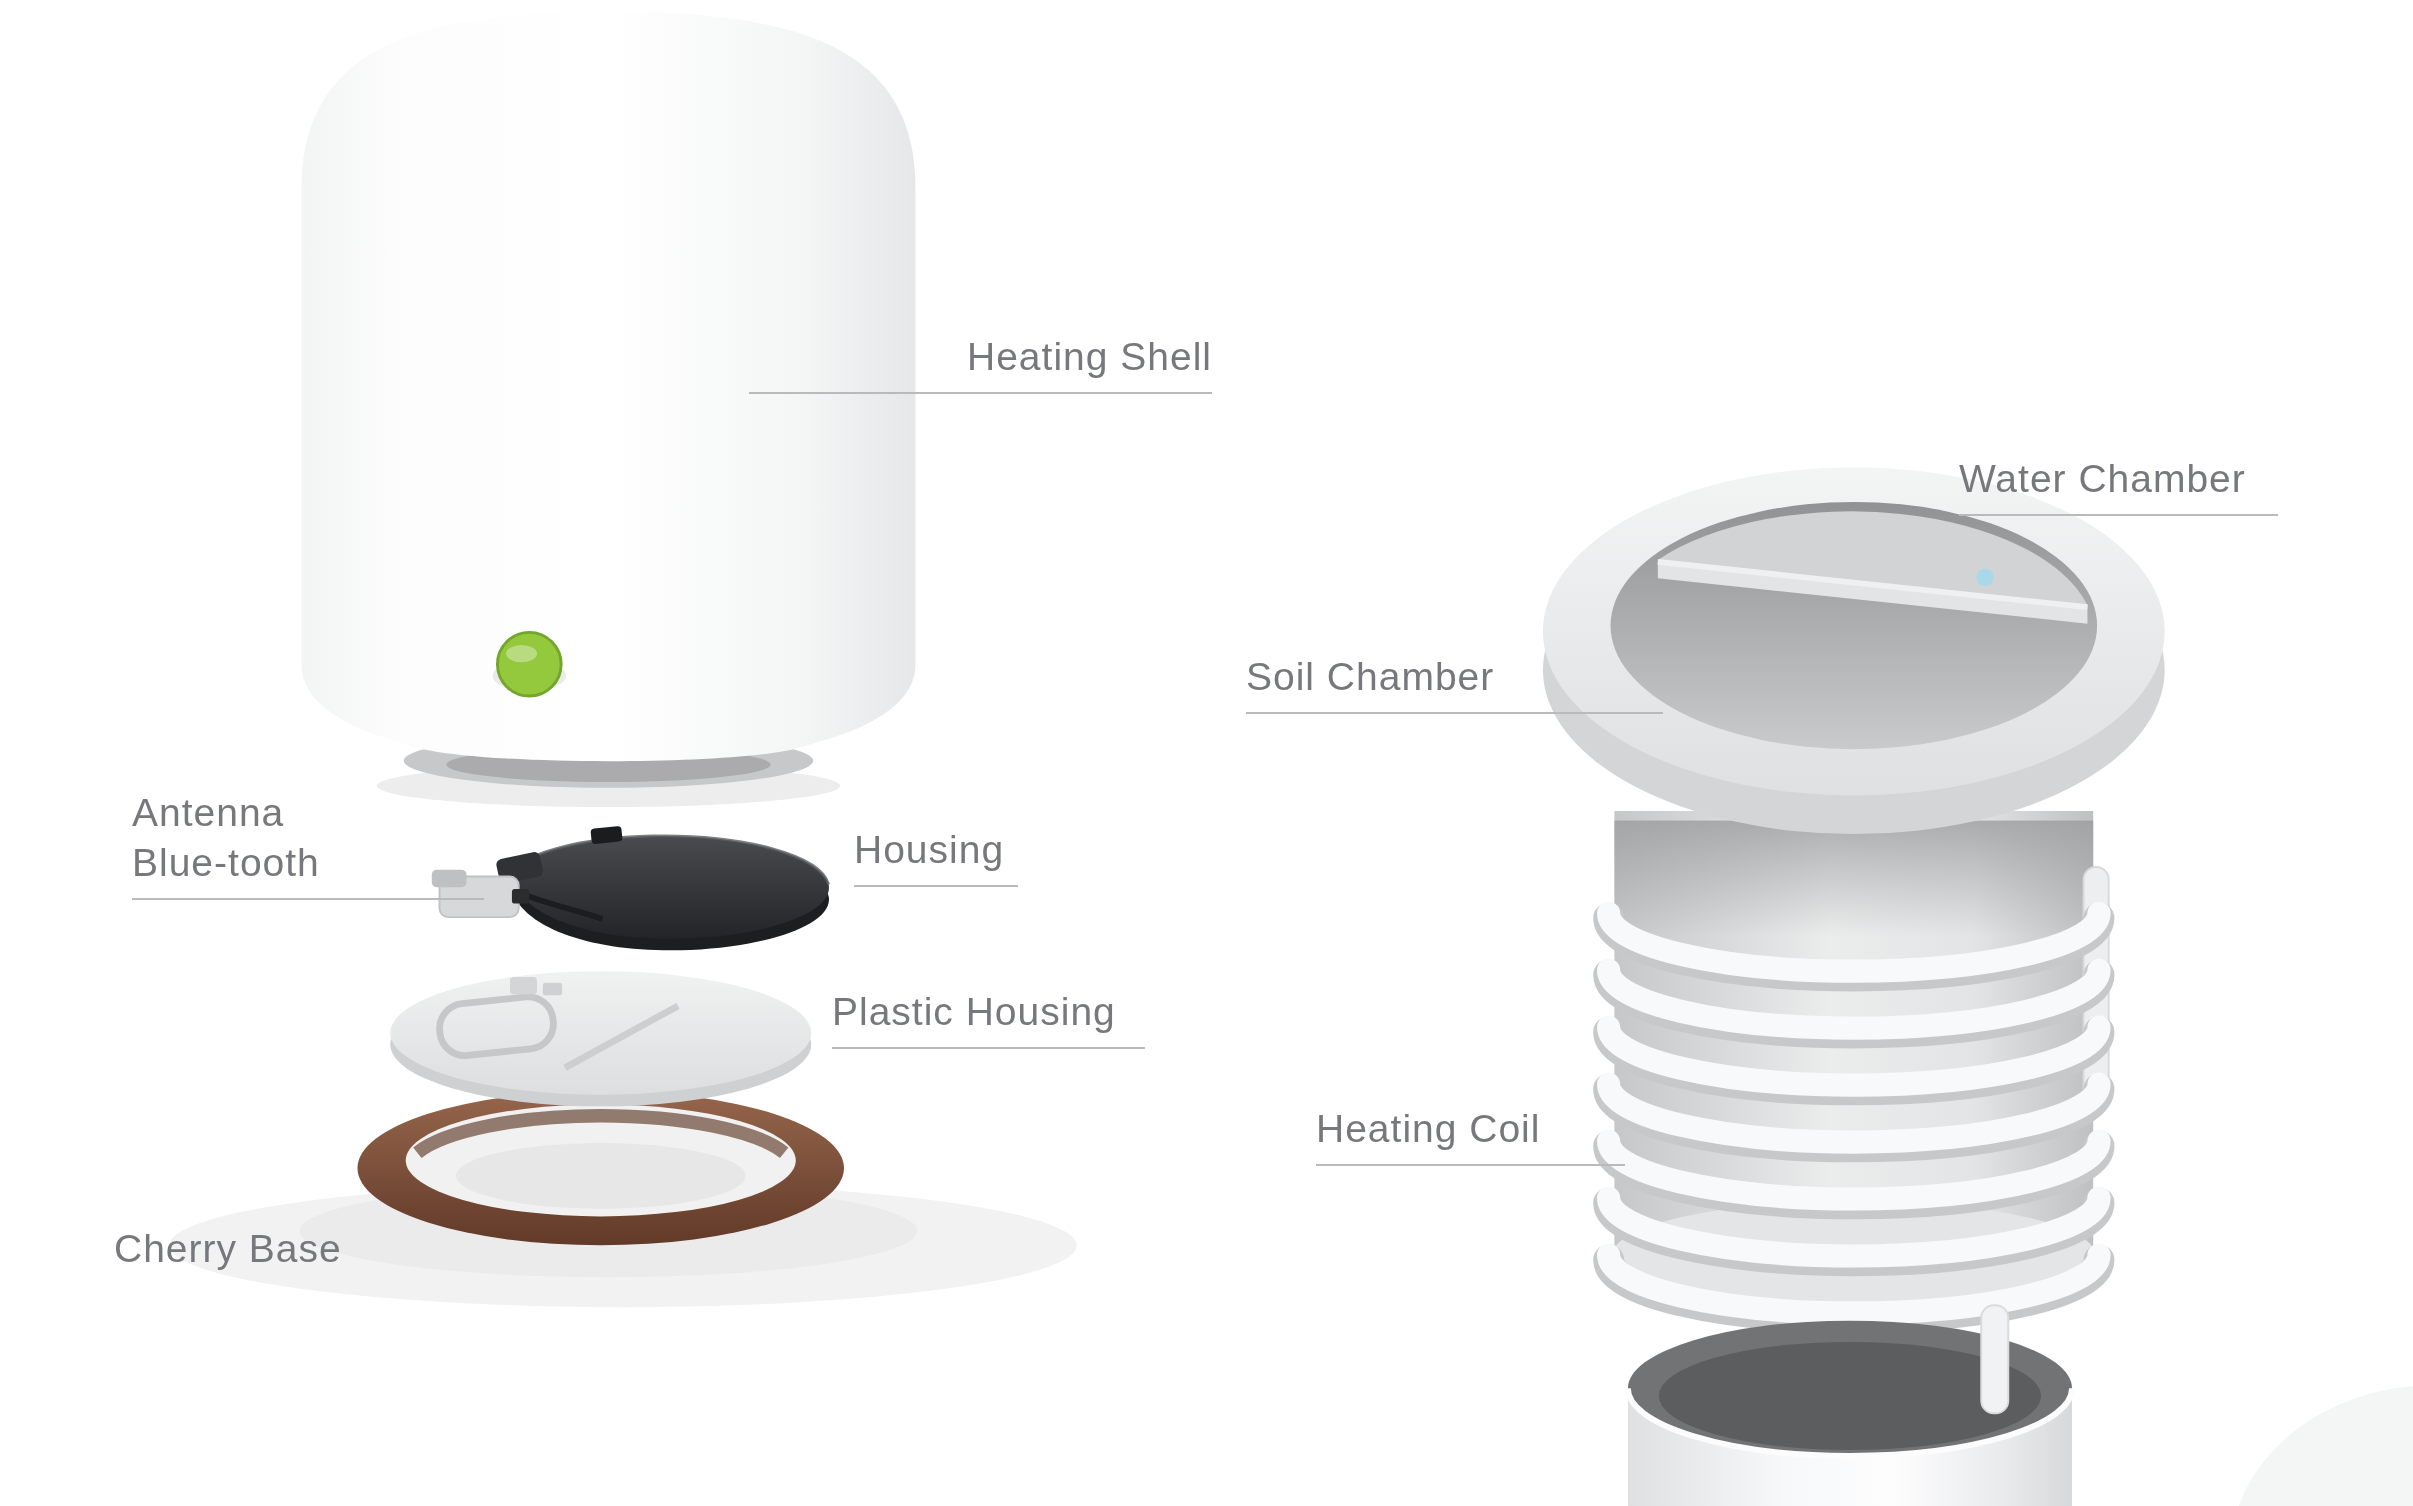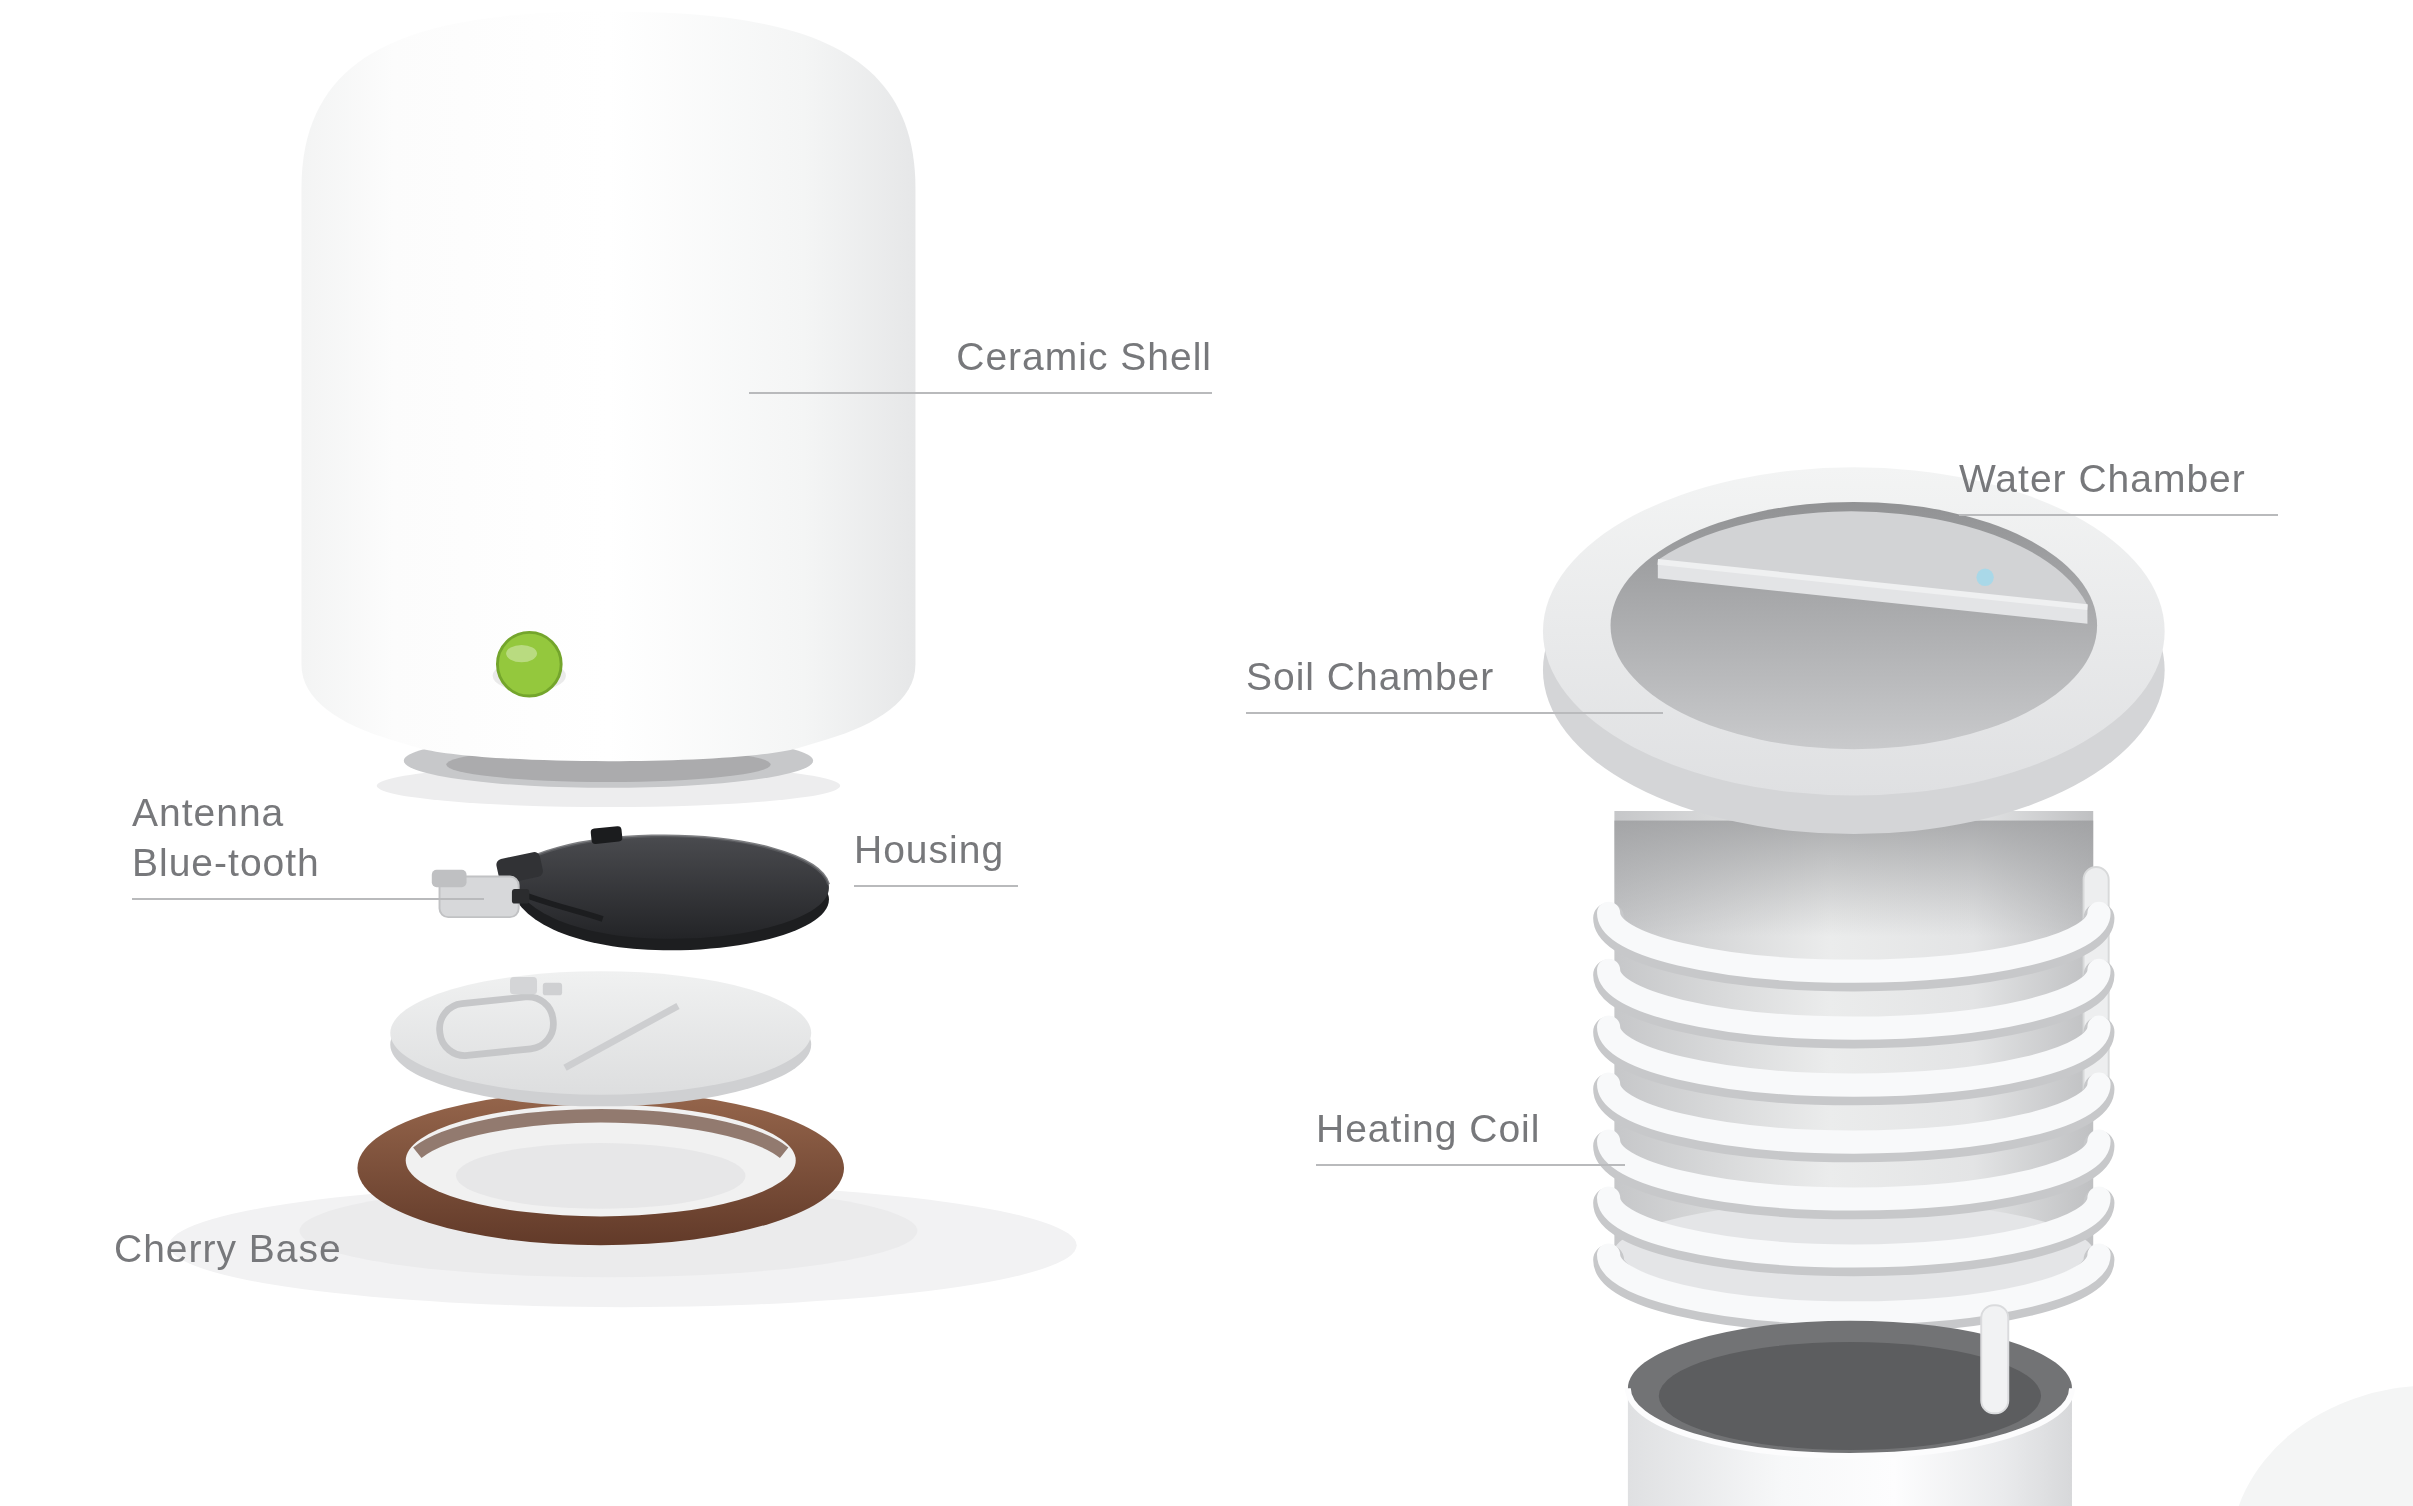--- a/index.html
+++ b/index.html
@@ -170,32 +170,35 @@
         <rect x="2052" y="1352" width="28" height="112" rx="13" fill="#f1f2f3" stroke="#dadbdd" stroke-width="2"></rect>
         <path d="M 1686 1438 A 230 70 0 0 0 2146 1438 L 2146 1560 L 1686 1560 Z" fill="url(#gBase)"></path>
         <path d="M 1686 1438 A 230 70 0 0 0 2146 1438" stroke="#fcfcfd" stroke-width="6" fill="none"></path>
       </g>
 
       <ellipse cx="2520" cy="1610" rx="210" ry="175" fill="#f4f5f5"></ellipse>
     </g>
   </svg>
 
   <div class="label align-right" style="left:749px; top:332px; width:463px;">
-    <span>Ceramic Shell</span>
+    <span>Heating Shell</span>
   </div>
 
   <div class="label align-left" style="left:132px; top:788px; width:352px;">
     <div>Antenna</div>
     <div>Blue-tooth</div>
   </div>
 
   <div class="label align-left" style="left:854px; top:825px; width:164px;">
     <span>Housing</span>
   </div>
 
+  <div class="label align-left" style="left:832px; top:987px; width:313px;">
+    <span>Plastic Housing</span>
+  </div>
 
   <div class="label no-line align-left" style="left:114px; top:1224px;">
     <span>Cherry Base</span>
   </div>
 
   <div class="label align-left" style="left:1959px; top:454px; width:319px;">
     <span>Water Chamber</span>
   </div>
 
   <div class="label align-left" style="left:1246px; top:652px; width:417px;">

